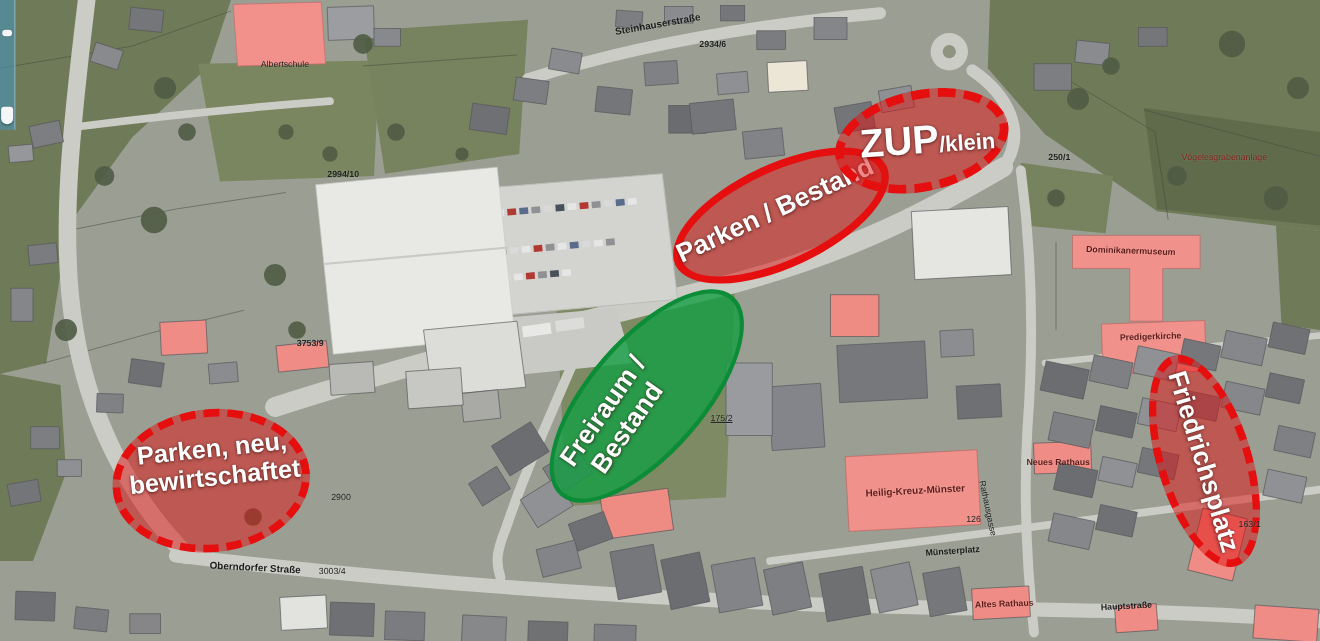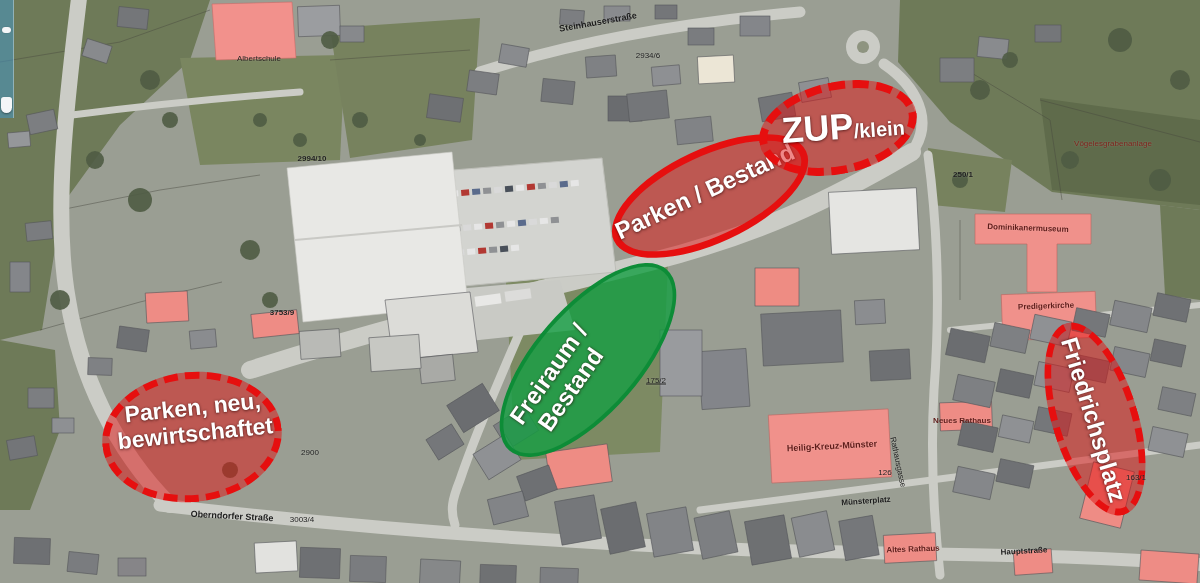--- a/index.html
+++ b/index.html
@@ -261,36 +261,36 @@
         <div>Freiraum /</div>
         <div>Bestand</div>
       </div>
       <div class="ellipse" style="left: 1095px; top: 419px; width: 200px; height: 86px; background: rgba(224, 18, 18, 0.5); border: 7px dashed rgb(230, 15, 15); transform: translate(-50%, -50%) rotate(73deg);"></div>
       <div class="ellipse-label" style="left: 1093px; top: 420px; font-size: 24px; color: rgb(255, 255, 255); transform: translate(-50%, -50%) rotate(73deg);">
         <div>Friedrichsplatz</div>
       </div>
       <span class="map-label" style="left: 598px; top: 22px; font-size: 9px; color: rgb(28, 28, 28); font-weight: bold; transform: translate(-50%, -50%) rotate(-10deg);">Steinhauserstraße</span>
       <span class="map-label" style="left: 259px; top: 58px; font-size: 8px; color: rgb(43, 35, 32); font-weight: normal; transform: translate(-50%, -50%) rotate(0deg);">Albertschule</span>
       <span class="map-label" style="left: 312px; top: 158px; font-size: 8px; color: rgb(34, 34, 34); font-weight: bold; transform: translate(-50%, -50%) rotate(0deg);">2994/10</span>
-      <span class="map-label" style="left: 648px; top: 40px; font-size: 8px; color: rgb(34, 34, 34); font-weight: normal; transform: translate(-50%, -50%) rotate(0deg); margin-top: 15px;">2934/6</span>
+      <span class="map-label" style="left: 648px; top: 40px; font-size: 8px; color: rgb(34, 34, 34); font-weight: bold; transform: translate(-50%, -50%) rotate(0deg);">2934/6</span>
       <span class="map-label" style="left: 282px; top: 312px; font-size: 8px; color: rgb(34, 34, 34); font-weight: bold; transform: translate(-50%, -50%) rotate(0deg);">3753/9</span>
       <span class="map-label" style="left: 310px; top: 452px; font-size: 8px; color: rgb(34, 34, 34); font-weight: normal; transform: translate(-50%, -50%) rotate(0deg);">2900</span>
       <span class="map-label" style="left: 302px; top: 519px; font-size: 8px; color: rgb(34, 34, 34); font-weight: normal; transform: translate(-50%, -50%) rotate(0deg);">3003/4</span>
       <span class="map-label" style="left: 232px; top: 516px; font-size: 9px; color: rgb(28, 28, 28); font-weight: bold; transform: translate(-50%, -50%) rotate(3deg);">Oberndorfer Straße</span>
       <span class="map-label" style="left: 1028px; top: 228px; font-size: 8px; color: rgb(94, 29, 26); font-weight: bold; transform: translate(-50%, -50%) rotate(2deg);">Dominikanermuseum</span>
       <span class="map-label" style="left: 1046px; top: 306px; font-size: 8px; color: rgb(94, 29, 26); font-weight: bold; transform: translate(-50%, -50%) rotate(-2deg);">Predigerkirche</span>
       <span class="map-label" style="left: 832px; top: 446px; font-size: 9px; color: rgb(94, 29, 26); font-weight: bold; transform: translate(-50%, -50%) rotate(-3deg);">Heilig-Kreuz-Münster</span>
       <span class="map-label" style="left: 866px; top: 501px; font-size: 8px; color: rgb(28, 28, 28); font-weight: bold; transform: translate(-50%, -50%) rotate(-4deg);">Münsterplatz</span>
       <span class="map-label" style="left: 885px; top: 472px; font-size: 8px; color: rgb(34, 34, 34); font-weight: normal; transform: translate(-50%, -50%) rotate(0deg);">126</span>
       <span class="map-label" style="left: 962px; top: 420px; font-size: 8px; color: rgb(94, 29, 26); font-weight: bold; transform: translate(-50%, -50%) rotate(0deg);">Neues Rathaus</span>
       <span class="map-label" style="left: 898px; top: 462px; font-size: 8px; color: rgb(28, 28, 28); font-weight: normal; transform: translate(-50%, -50%) rotate(78deg);">Rathausgasse</span>
       <span class="map-label" style="left: 913px; top: 549px; font-size: 8px; color: rgb(94, 29, 26); font-weight: bold; transform: translate(-50%, -50%) rotate(-2deg);">Altes Rathaus</span>
       <span class="map-label" style="left: 1024px; top: 551px; font-size: 8px; color: rgb(28, 28, 28); font-weight: bold; transform: translate(-50%, -50%) rotate(-3deg);">Hauptstraße</span>
       <span class="map-label" style="left: 1113px; top: 143px; font-size: 8px; color: rgb(126, 34, 28); font-weight: normal; transform: translate(-50%, -50%) rotate(0deg);">Vögelesgrabenanlage</span>
-      <span class="map-label" style="left: 963px; top: 143px; font-size: 8px; color: rgb(34, 34, 34); font-weight: bold; transform: translate(-50%, -50%) rotate(0deg); margin-top: 31px;">250/1</span>
+      <span class="map-label" style="left: 963px; top: 143px; font-size: 8px; color: rgb(34, 34, 34); font-weight: bold; transform: translate(-50%, -50%) rotate(0deg);">250/1</span>
       <span class="map-label" style="left: 656px; top: 380px; font-size: 8px; color: rgb(34, 34, 34); font-weight: normal; transform: translate(-50%, -50%) rotate(0deg); text-decoration: underline;">175/2</span>
       <span class="map-label" style="left: 1136px; top: 477px; font-size: 8px; color: rgb(34, 34, 34); font-weight: normal; transform: translate(-50%, -50%) rotate(0deg);">163/1</span>
     </div>
 
   <div class="zoom-slider">
     <div class="track-pill"></div>
     <div class="thumb"></div>
   </div>
 
 </div>

